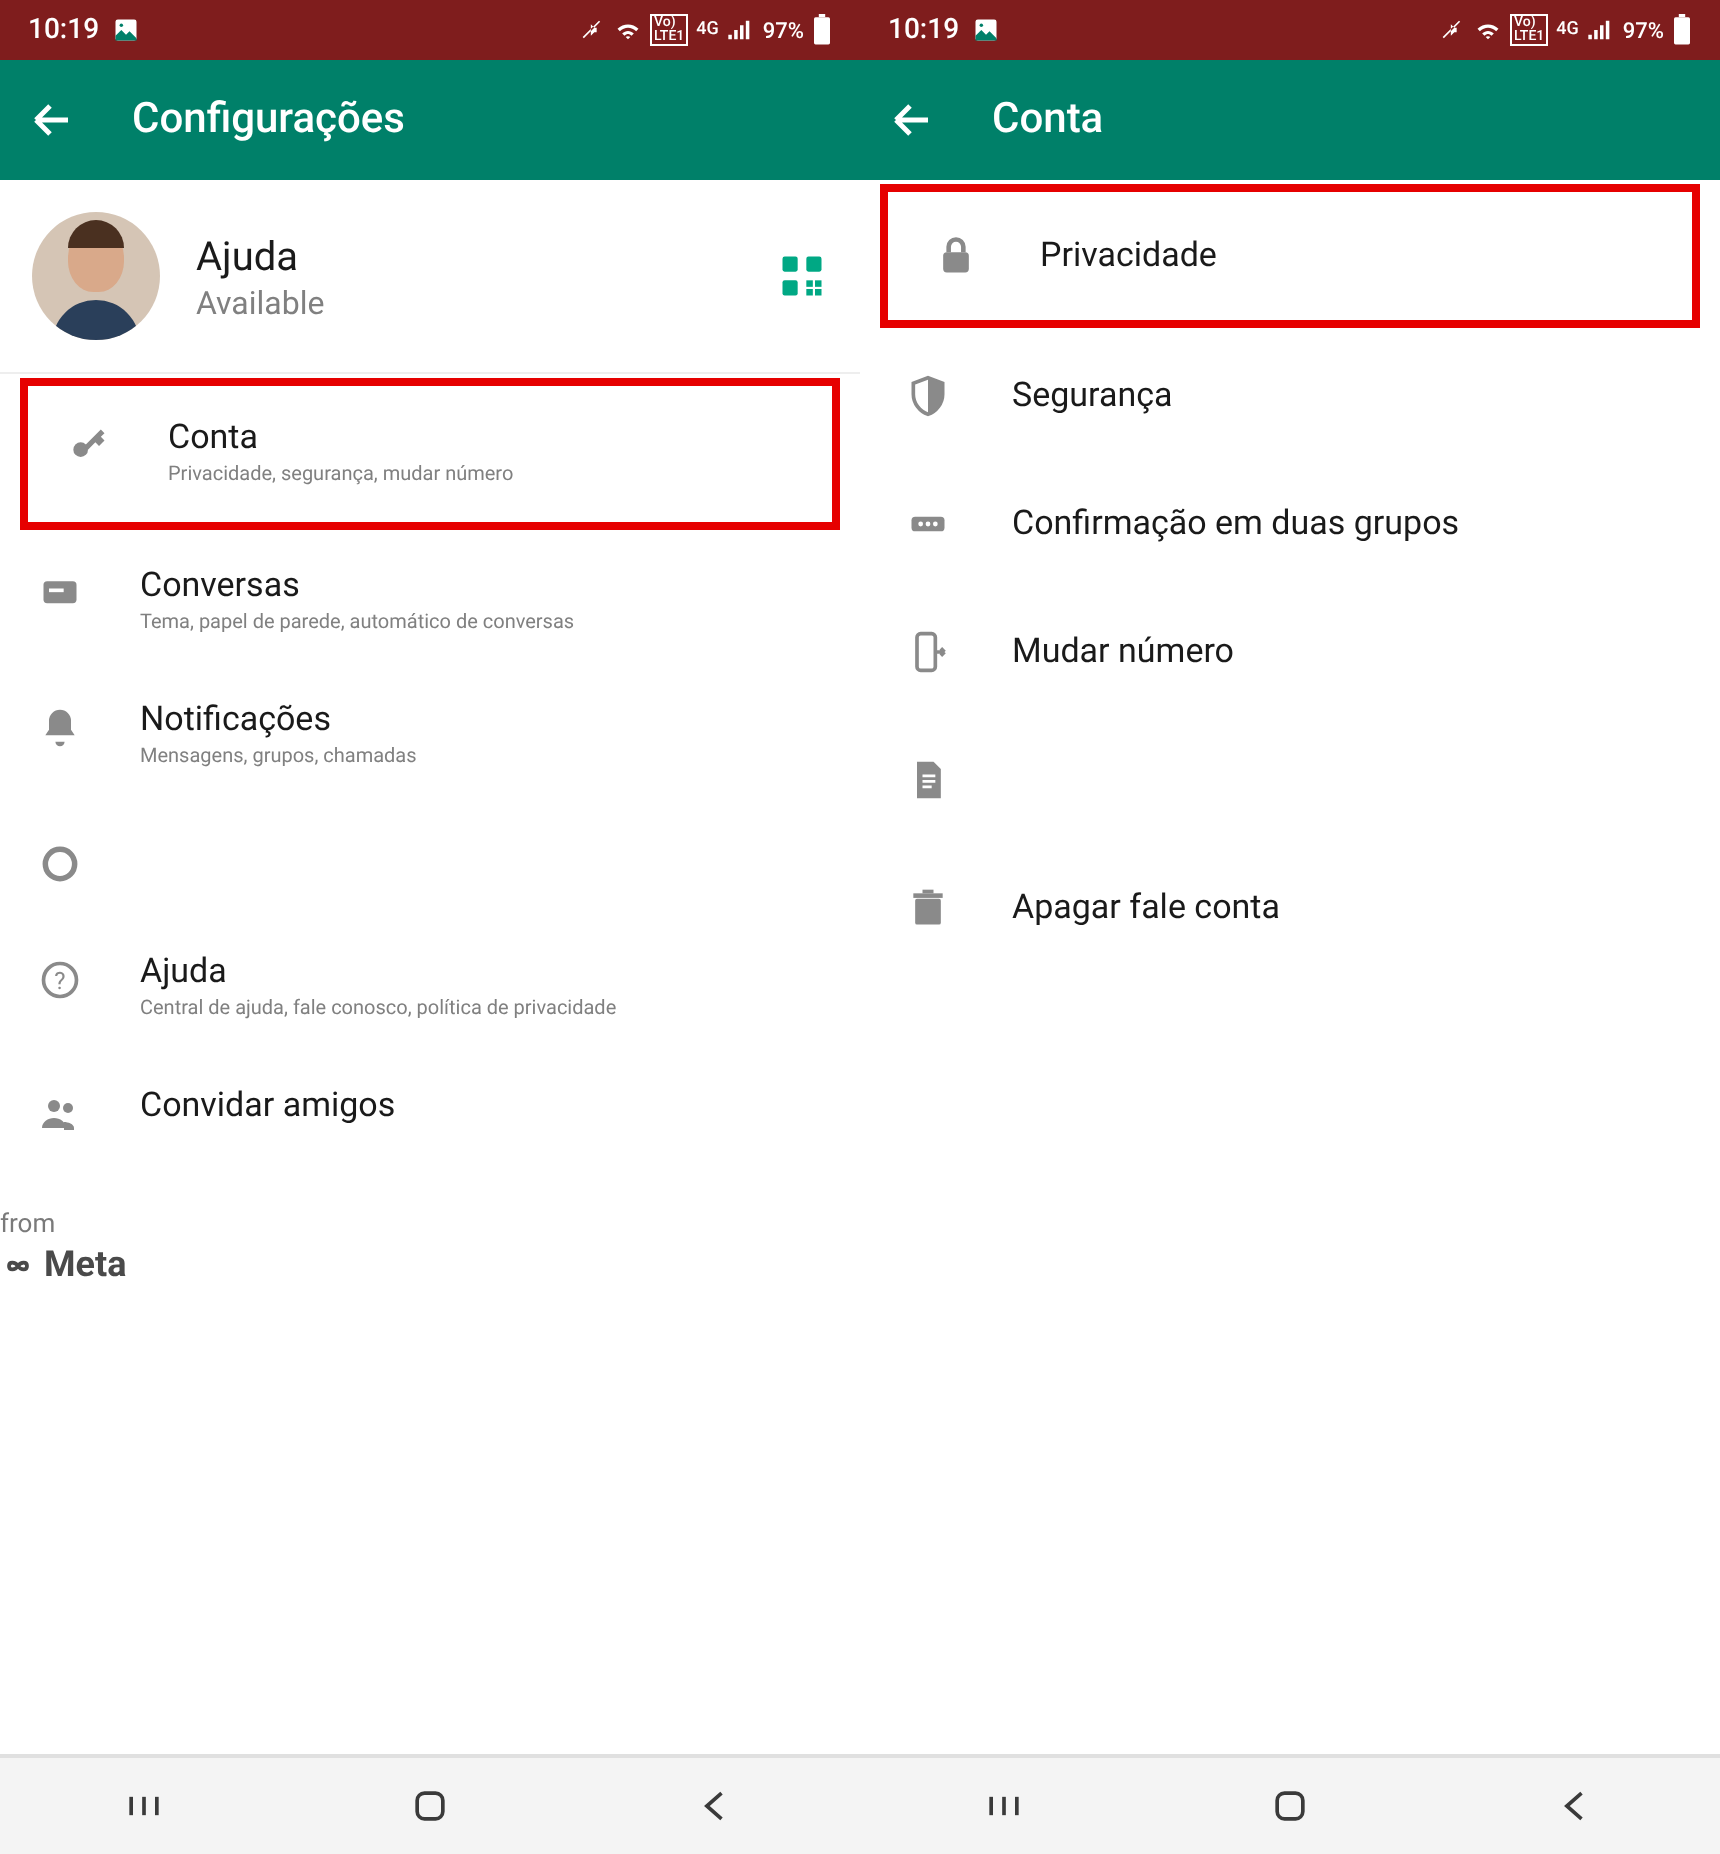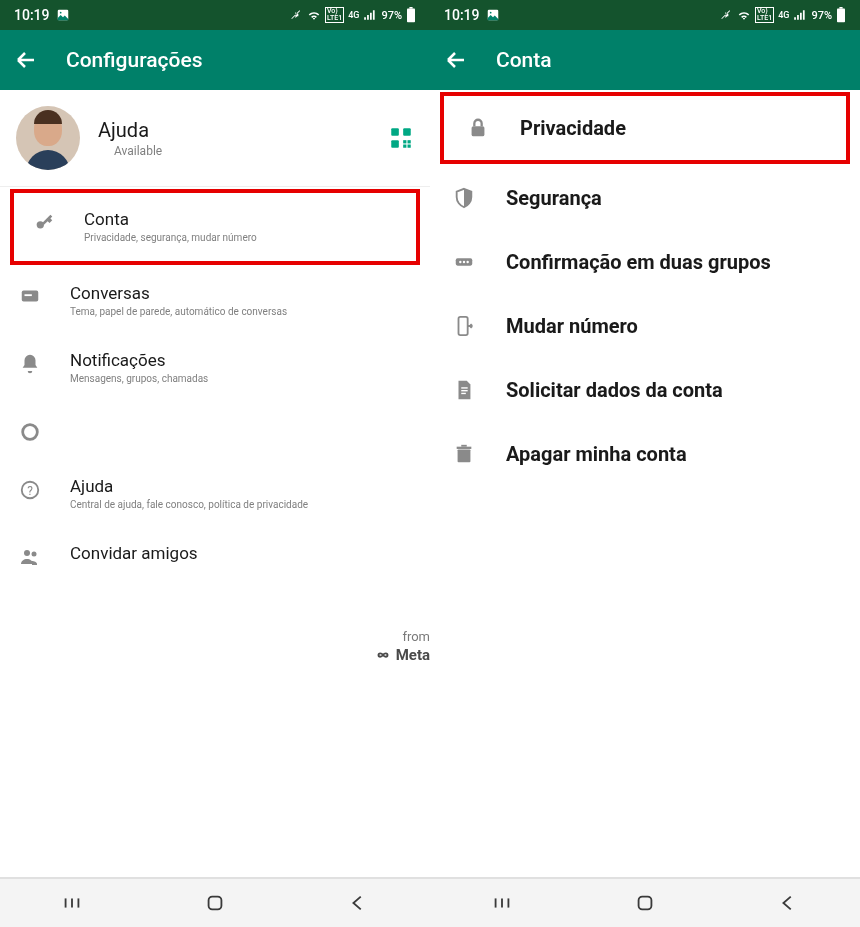--- a/index.html
+++ b/index.html
@@ -13,21 +13,21 @@
     .phone {
       width: 430px;
       height: 927px;
       background: #ffffff;
       display: flex;
       flex-direction: column;
       position: relative;
     }
     .status-bar {
       height: 30px;
-      background: #14532d;
+      background: #7f1d1d;
       color: #ffffff;
       display: flex;
       align-items: center;
       justify-content: space-between;
       padding: 0 14px;
       font-size: 14px;
       font-weight: 500;
     }
     .status-left { display: flex; align-items: center; gap: 6px; }
     .status-right { display: flex; align-items: center; gap: 4px; font-size: 11px; }
@@ -84,21 +84,21 @@
       position: absolute;
       bottom: -6px;
       left: 10px;
       width: 44px;
       height: 26px;
       background: #2a3f5a;
       border-radius: 22px 22px 0 0;
     }
     .profile-text { flex: 1; }
     .profile-name { font-size: 20px; color: #1a1a1a; }
-    .profile-status { font-size: 12px; color: #808080; margin-top: 2px; margin-left: 16px; }
+    .profile-status { font-size: 16px; color: #808080; margin-top: 2px; }
     .setting-item {
       display: flex;
       padding: 16px 18px;
       gap: 28px;
       align-items: flex-start;
     }
     .setting-item .icon-slot {
       width: 24px;
       height: 24px;
       display: flex;
@@ -119,32 +119,32 @@
     }
     .account-item-simple .icon-slot {
       width: 24px;
       height: 24px;
       display: flex;
       align-items: center;
       justify-content: center;
       color: #8a8a8a;
       flex-shrink: 0;
     }
-    .account-item-simple .atitle { font-size: 20px; color: #1a1a1a; font-weight: bold; }
+    .account-item-simple .atitle { font-size: 17px; color: #1a1a1a; }
     .highlight {
       border: 4px solid #e60000;
       margin: 2px 10px;
     }
     .from-meta {
-      text-align: right;
-      margin-top: 44px;
+      text-align: left;
+      margin-top: 20px;
       color: #7a7a7a;
     }
     .from-meta .from { font-size: 13px; }
-    .from-meta .meta { font-size: 15px; font-weight: 700; color: #4a4a4a; margin-top: 2px; display: inline-flex; align-items: center; gap: 4px;}
+    .from-meta .meta { font-size: 18px; font-weight: 700; color: #4a4a4a; margin-top: 2px; display: inline-flex; align-items: center; gap: 4px;}
     .nav-bar {
       height: 50px;
       background: #f4f4f4;
       display: flex;
       align-items: center;
       justify-content: space-around;
       border-top: 2px solid #e0e0e0;
     }
     .nav-bar .nicon { color: #3a3a3a; }
     svg { display: block; }
@@ -428,32 +428,31 @@
 
     <div class="account-item-simple">
       <span class="icon-slot">
         <svg width="22" height="22" viewBox="0 0 24 24" fill="currentColor">
             <path d="M6 2h9l4 4v16H6z"></path>
             <rect x="9" y="9" width="7" height="1.5" fill="#fff"></rect>
             <rect x="9" y="12" width="7" height="1.5" fill="#fff"></rect>
             <rect x="9" y="15" width="5" height="1.5" fill="#fff"></rect>
           </svg>
       </span>
-      <div class="atitle">Solicitar dados da conta</div>
     </div>
 
     <div class="account-item-simple">
       <span class="icon-slot">
         <svg width="22" height="22" viewBox="0 0 24 24" fill="currentColor">
             <rect x="5" y="7" width="14" height="14" rx="1"></rect>
             <rect x="4" y="4" width="16" height="2.5"></rect>
             <rect x="9" y="2" width="6" height="2"></rect>
           </svg>
       </span>
-      <div class="atitle">Apagar minha conta</div>
+      <div class="atitle">Apagar fale conta</div>
     </div>
   </div>
 
   <div class="nav-bar">
     <span class="nicon">
       <svg width="22" height="22" viewBox="0 0 24 24" fill="none" stroke="currentColor" stroke-width="2">
           <line x1="5" y1="7" x2="5" y2="17"></line>
           <line x1="12" y1="7" x2="12" y2="17"></line>
           <line x1="19" y1="7" x2="19" y2="17"></line>
         </svg>

